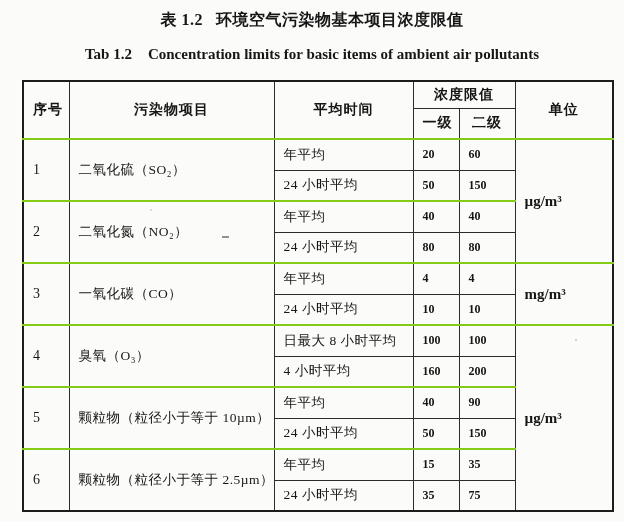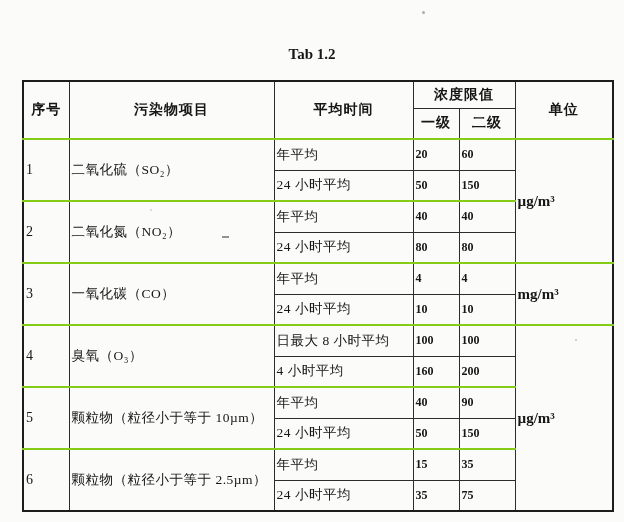--- a/index.html
+++ b/index.html
@@ -46,21 +46,21 @@
     position: absolute;
     left: 22px;
     top: 80px;
     width: 590px;
     border-collapse: collapse;
     table-layout: fixed;
     border: 2px solid #1d1d1d;
   }
   table.limits th, table.limits td {
     border: 1px solid #2c2c2c;
-    padding: 0 2px;
+    padding: 0 9px;
     vertical-align: middle;
     overflow: hidden;
     white-space: nowrap;
     font-family: Liberation Serif, serif;
   }
   thead tr.hdr-top { height: 27px; }
   thead tr.hdr-sub { height: 31px; }
   tbody tr { height: 31px; }
   tbody tr.group-start td { border-top: 2px solid #84cc16; }
   th {
@@ -100,23 +100,28 @@
     width: 7px; height: 2px;
     background: #4d4d4d;
     opacity: 0.6;
   }
 </style>
 </head>
 <body>
 
 <div class="page">
 
+  <div class="title-cn">
+    <span>表 1.2</span>
+    <span>环境空气污染物基本项目浓度限值</span>
+  </div>
 
   <div class="title-en">
     <span>Tab 1.2</span>
+    <span>Concentration limits for basic items of ambient air pollutants</span>
   </div>
 
   <table class="limits">
     <colgroup>
       <col style="width:46px">
       <col style="width:205px">
       <col style="width:139px">
       <col style="width:46px">
       <col style="width:56px">
       <col style="width:98px">

